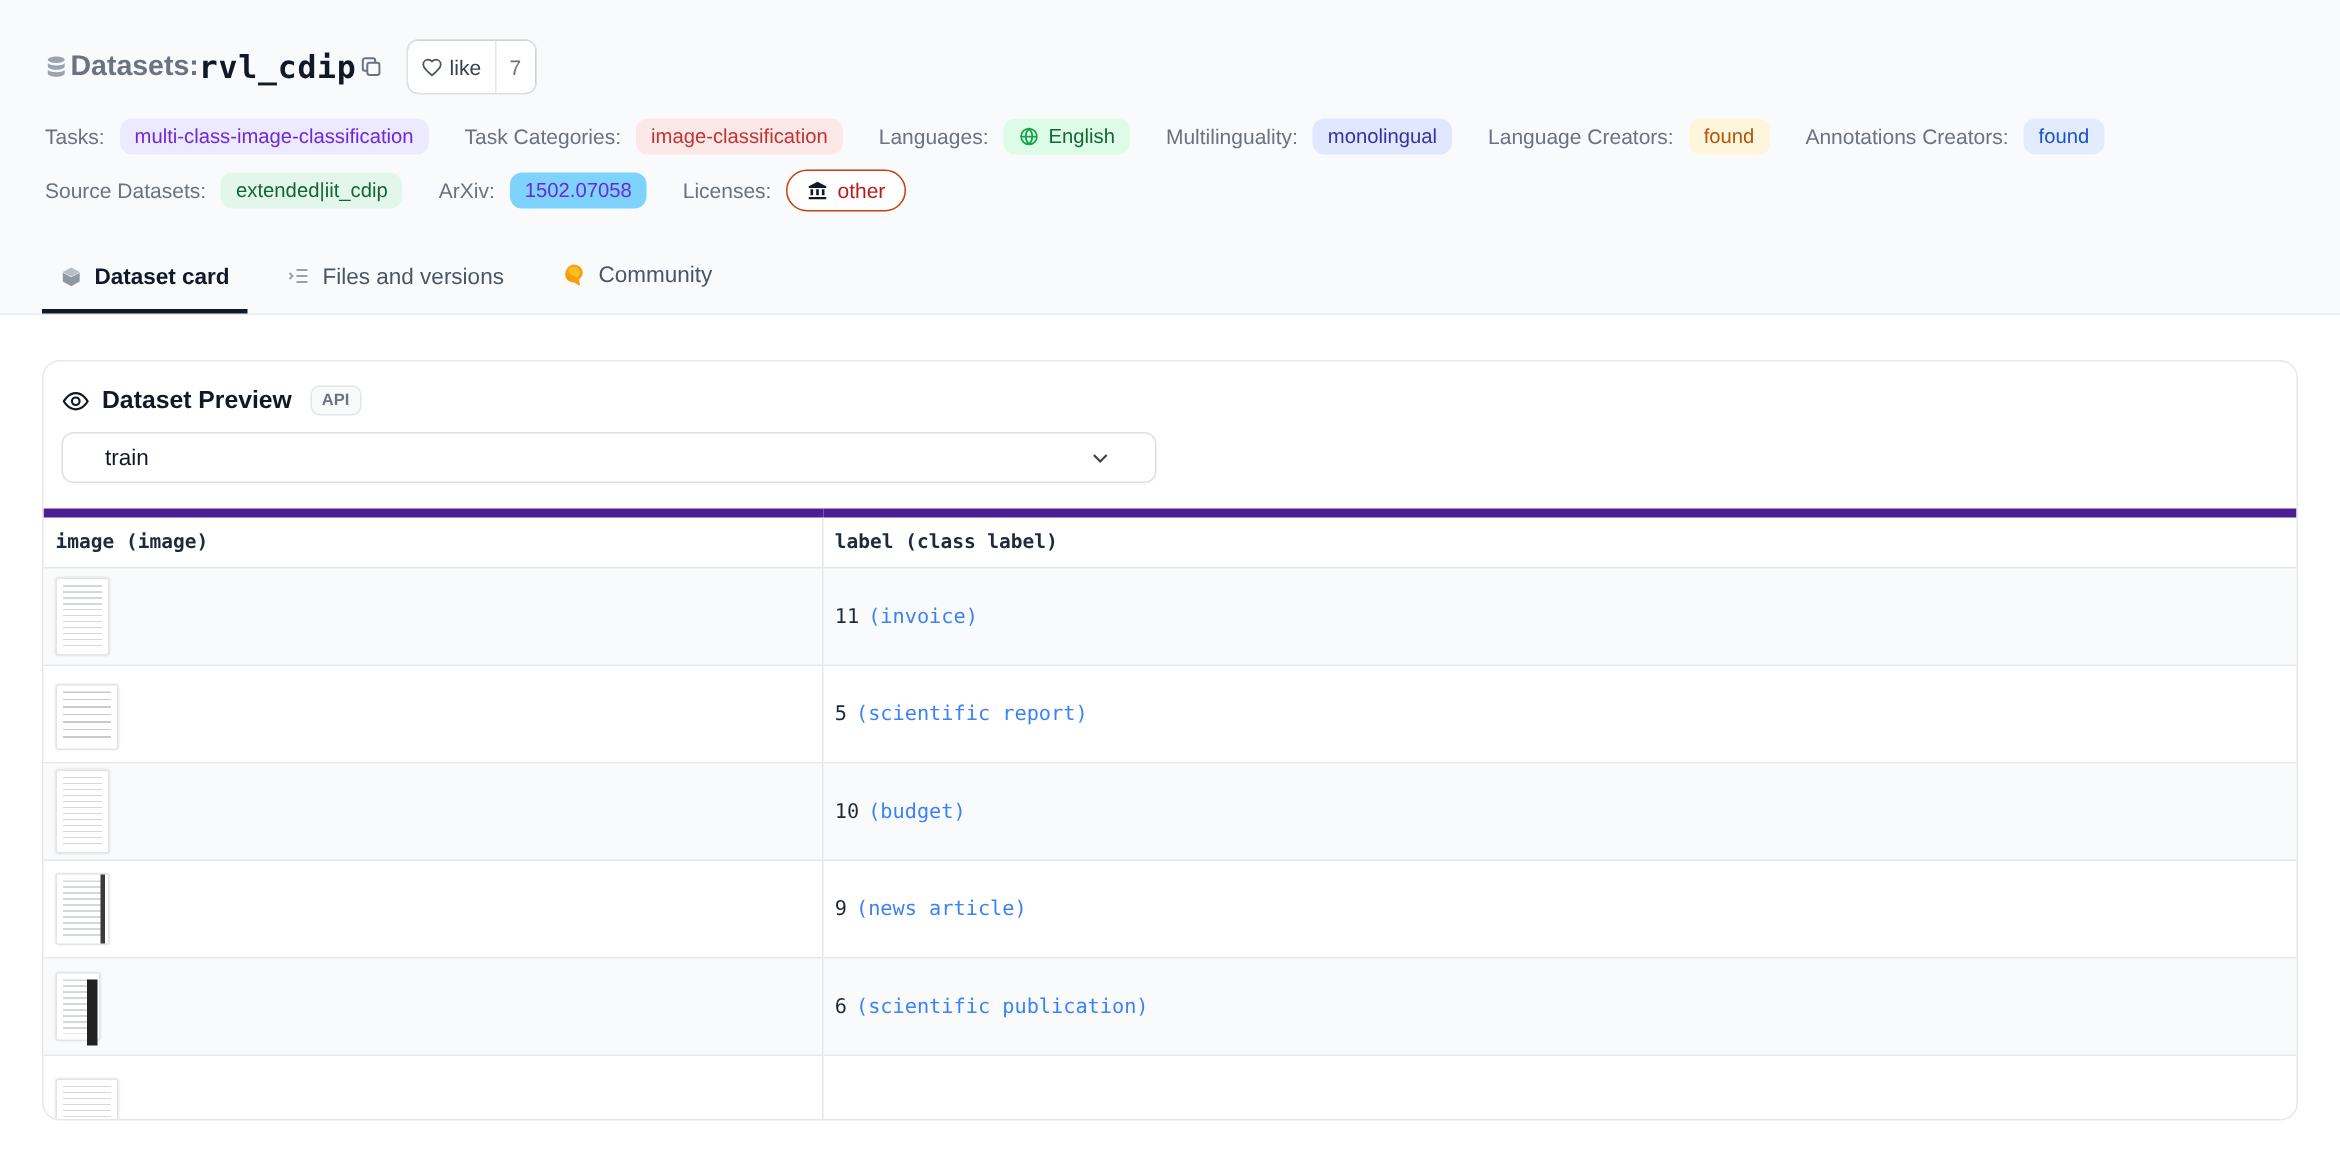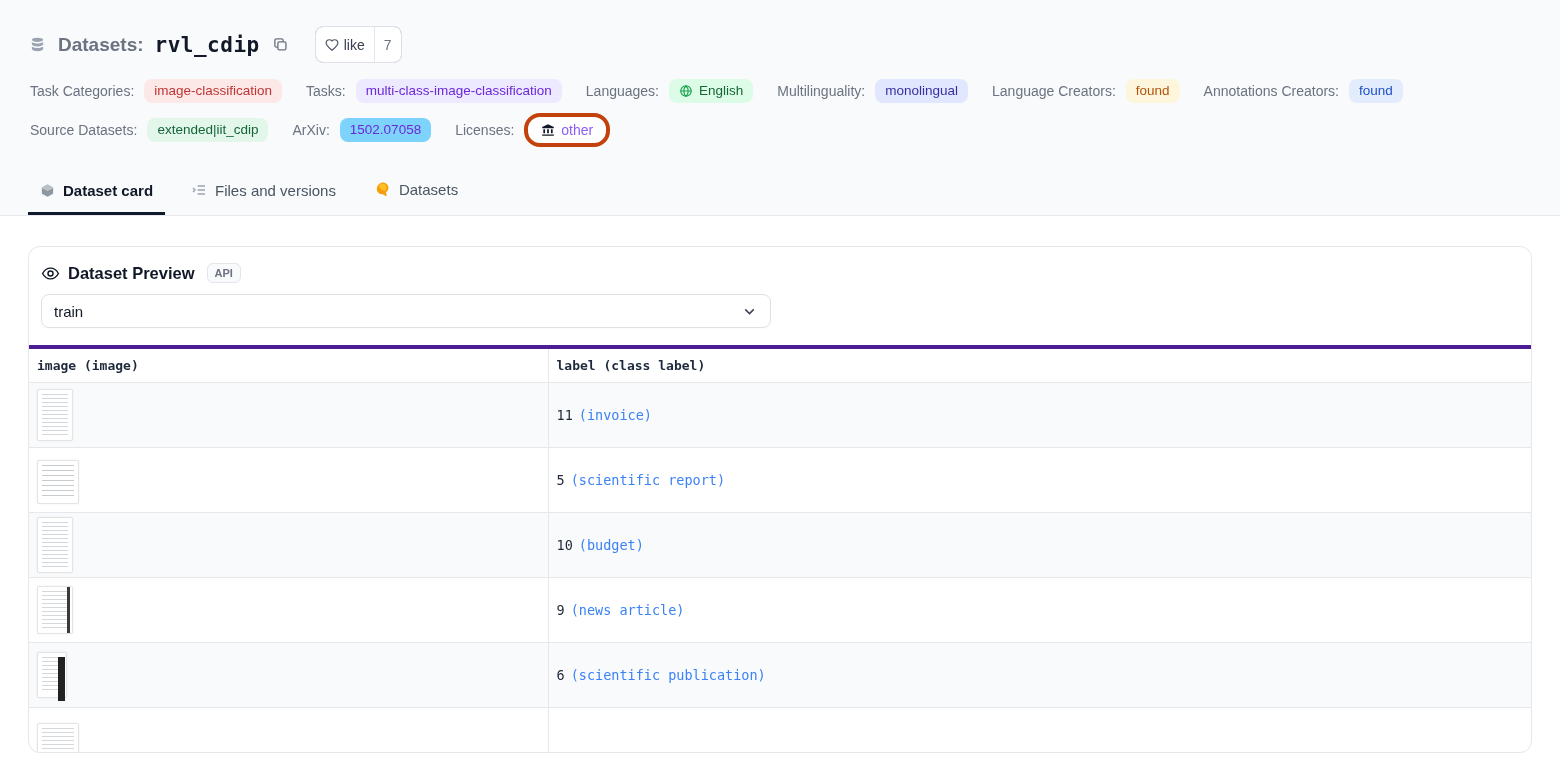--- a/index.html
+++ b/index.html
@@ -3,21 +3,21 @@
 <meta charset="utf-8">
 <style>
   * { margin:0; padding:0; box-sizing:border-box; }
   html,body { width:1560px; height:767px; overflow:hidden; background:#ffffff;
     font-family:"Liberation Sans", sans-serif; color:#111827; }
   .mono { font-family:"DejaVu Sans Mono","Liberation Mono",monospace; }
 
   
   .top-section { background:#f8fafc; border-bottom:1px solid #e7e9ee; }
   .masthead { padding:26px 30px 0 30px; }
-  .title-row { display:flex; align-items:center; gap:11px; }
+  .title-row { display:flex; align-items:center; gap:0; }
   .section-label { font-size:19px; font-weight:700; color:#6b7280; margin-left:2px; }
   .dataset-name { font-size:21px; font-weight:700; color:#111827; letter-spacing:.5px; }
   .copy-btn { background:none; border:none; cursor:pointer; display:flex; align-items:center; padding:2px; }
   .like-group { display:flex; align-items:stretch; margin-left:14px; border:1px solid #dde1e6;
     border-radius:8px; background:#a3a3a3; overflow:hidden; height:37px; }
   .like-btn, .like-count { display:flex; align-items:center; gap:5px; padding:0 9px; background:#fff;
     border:none; font-size:14px; color:#374151; cursor:pointer; }
   .like-count { border-left:1px solid #e3e6ea; color:#6b7280; }
 
   
@@ -29,49 +29,49 @@
     padding:5px 10px; border-radius:8px; text-decoration:none; cursor:pointer; white-space:nowrap; }
   .pill-purple  { background:#ede9fe; color:#6d28d9; }
   .pill-red     { background:#fde8e8; color:#c03434; }
   .pill-green   { background:#dcfce7; color:#166534; }
   .pill-indigo  { background:#e0e7ff; color:#3730a3; }
   .pill-orange  { background:#ffedd5; color:#b43403; }
   .pill-cream   { background:#fdf6dd; color:#b45309; }
   .pill-blue    { background:#e3ecfd; color:#1e50c8; }
   .pill-dgreen  { background:#e2f7e9; color:#14643a; }
   .pill-violet  { background:#7dd3fc; color:#6d28d9; }
-  .pill-outline { background:#ffffff; color:#8b5cf6; border:4px solid #c2410c;
+  .pill-outline { background:#ffffff; color:#b91c1c; border:1px solid #c2410c;
     border-radius:16px; padding:6px 13px; font-size:14px; }
 
   
   .tabbar { display:flex; align-items:flex-end; gap:14px; padding:16px 28px 0 28px; }
   .tab { display:flex; align-items:center; gap:8px; padding:8px 12px 14px 12px; font-size:15px;
     color:#4b5563; text-decoration:none; cursor:pointer; border-bottom:3px solid transparent; }
   .tab .tab-label { line-height:1; }
   .tab.active { color:#111827; font-weight:700; border-bottom:3px solid #0f1b2d;justify-content:flex-end; }
 
   
   main { padding:30px 28px 0 28px; background:#fff; }
   .preview-card { width:1504px; height:507px; border:1px solid #e5e7eb; border-radius:12px;
     background:#fff; overflow:hidden; padding-top:13px; }
   .preview-head { display:flex; align-items:center; gap:8px; padding:0 12px; height:26px;text-align:center; }
   .preview-title { font-size:16.5px; font-weight:700; color:#111827; }
   .api-badge { font-size:11px; font-weight:600; color:#6b7280; border:1px solid #e2e5ea;
     background:#f9fafb; border-radius:6px; padding:3px 7px; margin-left:4px; cursor:pointer; }
   .split-label { display:block; font-size:15px; color:#334155; margin:11px 12px 0 12px; }
   .split-select { display:flex; align-items:center; justify-content:space-between; width:730px;
     height:34px; margin:8px 12px 0 12px; border:1px solid #dde1e6; border-radius:8px;
-    background:#fff; padding:0 12px; font-size:15px; color:#111827; cursor:pointer;
+    background:#fff; padding:0 28px; font-size:15px; color:#111827; cursor:pointer;
     box-shadow:0 1px 1px rgba(0,0,0,.02); }
 
   
   .preview-table { width:100%; border-collapse:collapse; margin-top:17px; table-layout:fixed; }
   .preview-table th { font-family:"DejaVu Sans Mono","Liberation Mono",monospace; font-size:13px;
     font-weight:700; color:#1e293b; text-align:left; padding:9px 8px;
-    border-top:4px solid #4c1d95; border-bottom:1px solid #e5e7eb; }
+    border-top:6px solid #4c1d95; border-bottom:1px solid #e5e7eb; }
   .preview-table th + th, .preview-table td + td { border-left:1px solid #e5e7eb; }
   .col-image { width:519px; }
   .preview-table td { height:65px; border-bottom:1px solid #e5e7eb; padding:0 8px; vertical-align:middle; }
   .preview-table tbody tr:nth-child(odd) { background:#f9fafb; }
   .label-cell { font-family:"DejaVu Sans Mono","Liberation Mono",monospace; font-size:13.5px; }
   .label-num { color:#1f2937; }
   .label-paren { color:#3b82f6; margin-left:6px; }
 
   
   .thumb { position:relative; background:#fff; border:1px solid #e4e4e4; border-radius:2px;
@@ -119,26 +119,26 @@
           </span>
           <span>like</span>
         </button>
         <button class="like-count">7</button>
       </div>
     </div>
 
     <div class="tag-rows">
       <div class="tag-row">
         <div class="tag-group">
+          <span class="tag-label">Tasks:</span>
+          <a class="pill pill-purple">multi-class-image-classification</a>
+        </div>
+        <div class="tag-group">
           <span class="tag-label">Task Categories:</span>
           <a class="pill pill-red">image-classification</a>
-        </div>
-        <div class="tag-group">
-          <span class="tag-label">Tasks:</span>
-          <a class="pill pill-purple">multi-class-image-classification</a>
         </div>
         <div class="tag-group">
           <span class="tag-label">Languages:</span>
           <a class="pill pill-green">
             <span>
               <svg viewBox="0 0 24 24" width="14" height="14" fill="none" stroke="#16a34a" stroke-width="2">
                   <circle cx="12" cy="12" r="9"></circle>
                   <path d="M3 12h18M12 3c2.5 2.6 3.8 5.7 3.8 9S14.5 18.4 12 21M12 3c-2.5 2.6-3.8 5.7-3.8 9s1.3 6.4 3.8 9"></path>
                 </svg>
             </span>
@@ -202,21 +202,21 @@
       </span>
       <span class="tab-label">Files and versions</span>
     </a>
     <a class="tab">
       <span>
         <svg viewBox="0 0 24 24" width="17" height="17">
             <path fill="#f59e0b" d="M13 2c3.9.4 7 3 7.4 6.8.3 3-1.2 5.6-3.6 7.1l1 4.6c.1.7-.6 1.2-1.2.8l-4.2-2.5C8 18.9 4.3 16 4 12 3.6 7 8 1.5 13 2z"></path>
             <path fill="#fbbf24" d="M12.5 4c2.8.3 5 2.2 5.3 4.9.2 2.2-.9 4.1-2.6 5.2l-2.7-1.4c-3-.6-5.2-2.6-5.4-5.2C6.9 5 9.6 3.7 12.5 4z"></path>
           </svg>
       </span>
-      <span class="tab-label">Datasets</span>
+      <span class="tab-label">Community</span>
     </a>
   </nav>
 </div>
 
 <main>
   <section class="preview-card">
     <div class="preview-head">
       <span>
         <svg viewBox="0 0 24 24" width="19" height="19" fill="none" stroke="#111827" stroke-width="1.8">
             <path d="M2 12s3.6-6.8 10-6.8S22 12 22 12s-3.6 6.8-10 6.8S2 12 2 12z"></path>

